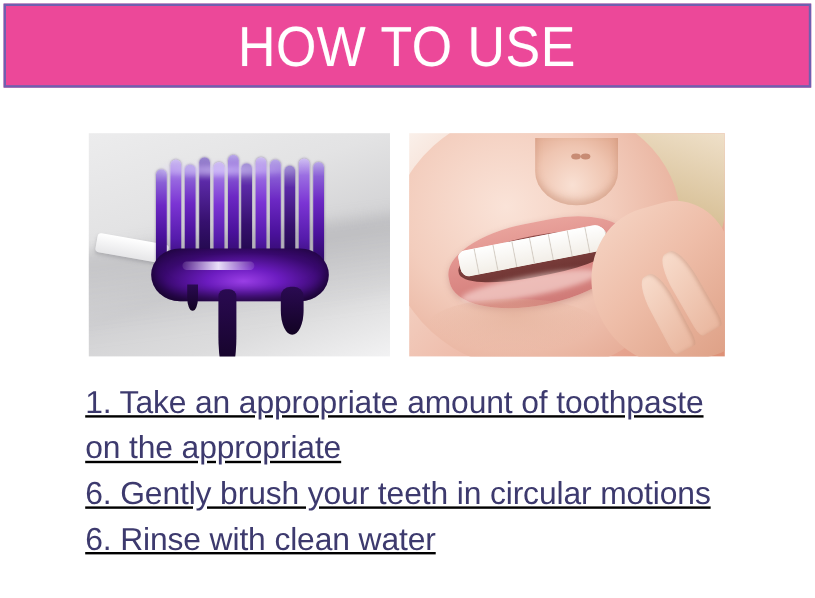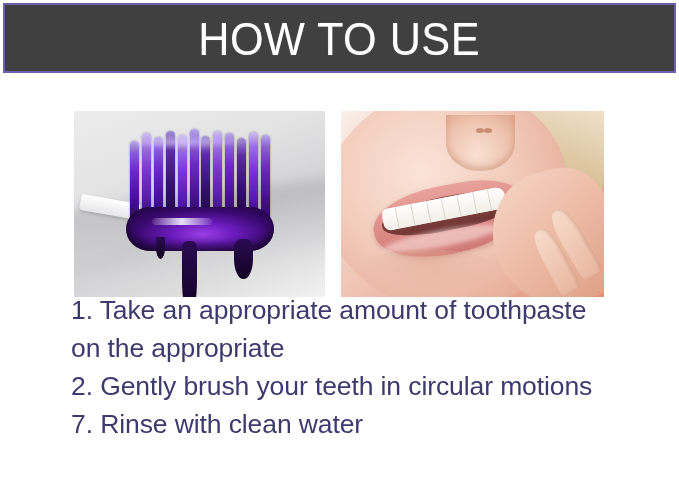--- a/index.html
+++ b/index.html
@@ -23,21 +23,21 @@
     background: #ffffff;
   }
 
   
   .banner {
     position: absolute;
     left: 3px;
     top: 3px;
     width: 673px;
     height: 70px;
-    background: #404040;
+    background: #ec4899;
     border: 2px solid #6f5fb0;
     box-sizing: border-box;
     display: flex;
     align-items: center;
     justify-content: center;
     overflow: hidden;
   }
   .banner-title {
     color: #ffffff;
     font-family: "Liberation Sans", sans-serif;
@@ -281,22 +281,23 @@
     height: 56%;
     border-radius: 0 0 38% 60%;
     background: linear-gradient(200deg,#efe2cb 0%, #d9c49b 55%, #c0a87c 100%);
     opacity: 0.95;
   }
 
   
   .steps {
     position: absolute;
     left: 71px;
-    top: 291px;
+    top: 316px;
     width: 600px;
+    text-decoration: underline;
   }
   .step-line {
     color: #3d3a6e;
     font-family: "Liberation Sans", sans-serif;
     font-size: 26.5px;
     font-weight: 400;
     line-height: 38px;
     white-space: nowrap;
     letter-spacing: -0.1px;
   }
@@ -365,17 +366,17 @@
         <div class="finger finger-1"></div>
         <div class="finger finger-2"></div>
       </div>
     </div>
 
   </div>
 
   <div class="steps">
     <div class="step-line">1. Take an appropriate amount of toothpaste</div>
     <div class="step-line">on the appropriate</div>
-    <div class="step-line">2. Gently brush your teeth in circular motions</div>
-    <div class="step-line">7. Rinse with clean water</div>
+    <div class="step-line">6. Gently brush your teeth in circular motions</div>
+    <div class="step-line">6. Rinse with clean water</div>
   </div>
 
 </div>
 
 </body></html>

